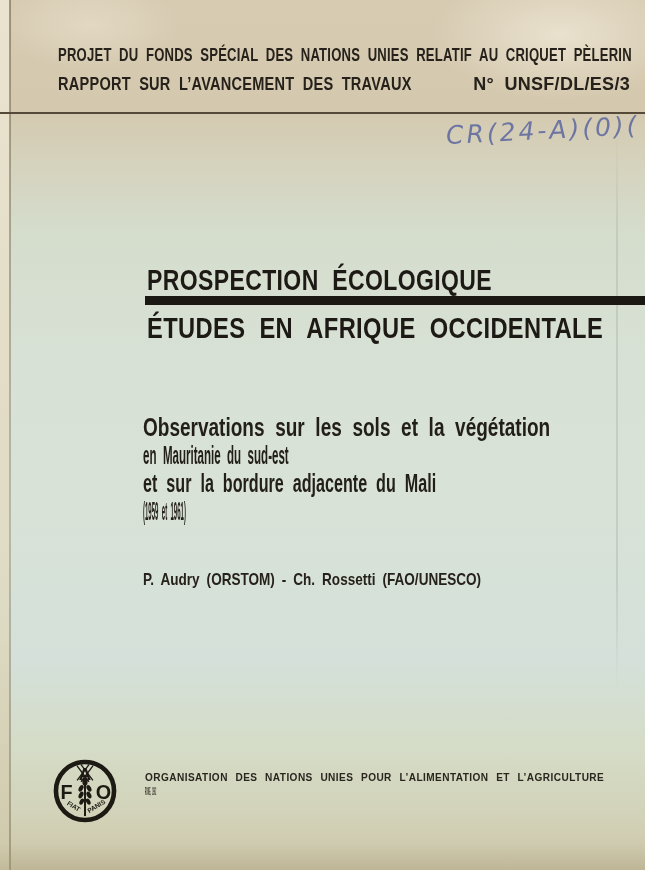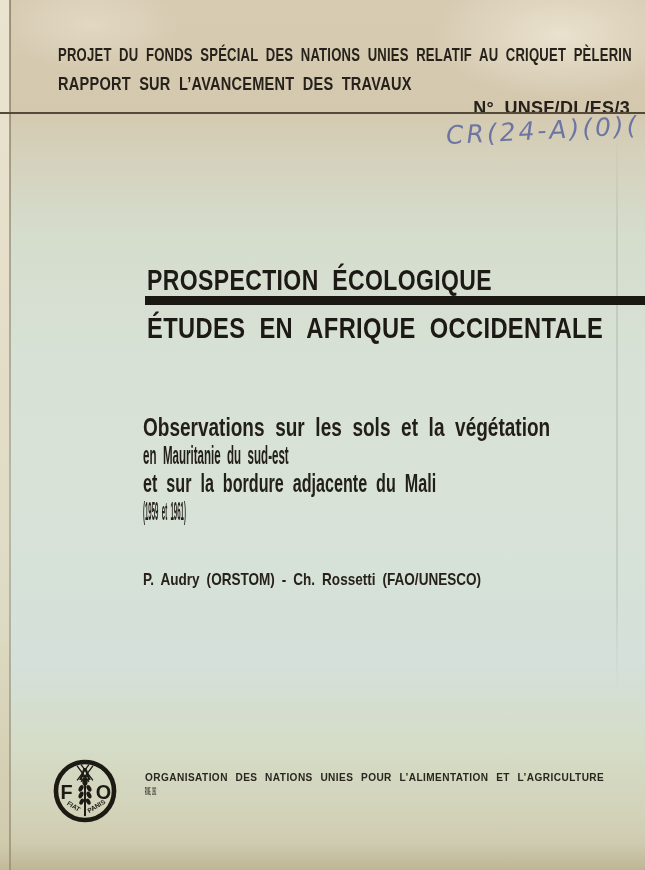--- a/index.html
+++ b/index.html
@@ -97,21 +97,21 @@
 
   <div class="highlight-top"></div>
   <div class="highlight-topleft"></div>
   <div class="spine"></div>
   <div class="spine-line"></div>
   <div class="crease-right"></div>
   <div class="bottom-shade"></div>
 
   <div class="txt hdr hdr1" style="transform-origin: left center; transform: scaleX(0.726582);">PROJET DU FONDS SPÉCIAL DES NATIONS UNIES RELATIF AU CRIQUET PÈLERIN</div>
   <div class="txt hdr hdr2" style="transform-origin: left center; transform: scaleX(0.808219);">RAPPORT SUR L’AVANCEMENT DES TRAVAUX</div>
-  <div class="txt hdr docnum" style="transform-origin: right center; transform: scaleX(1); margin-top: 24px;">N° UNSF/DL/ES/3</div>
+  <div class="txt hdr docnum" style="transform-origin: right center; transform: scaleX(1);">N° UNSF/DL/ES/3</div>
 
   <div class="rule"></div>
 
   <div class="handwriting">CR(24-A)(0)(</div>
 
   <div class="txt title title1" style="transform-origin: left center; transform: scaleX(0.766667);">PROSPECTION ÉCOLOGIQUE</div>
   <div class="bar"></div>
   <div class="txt title title2" style="transform-origin: left center; transform: scaleX(0.788927);">ÉTUDES EN AFRIQUE OCCIDENTALE</div>
 
   <div class="txt subtitle">

